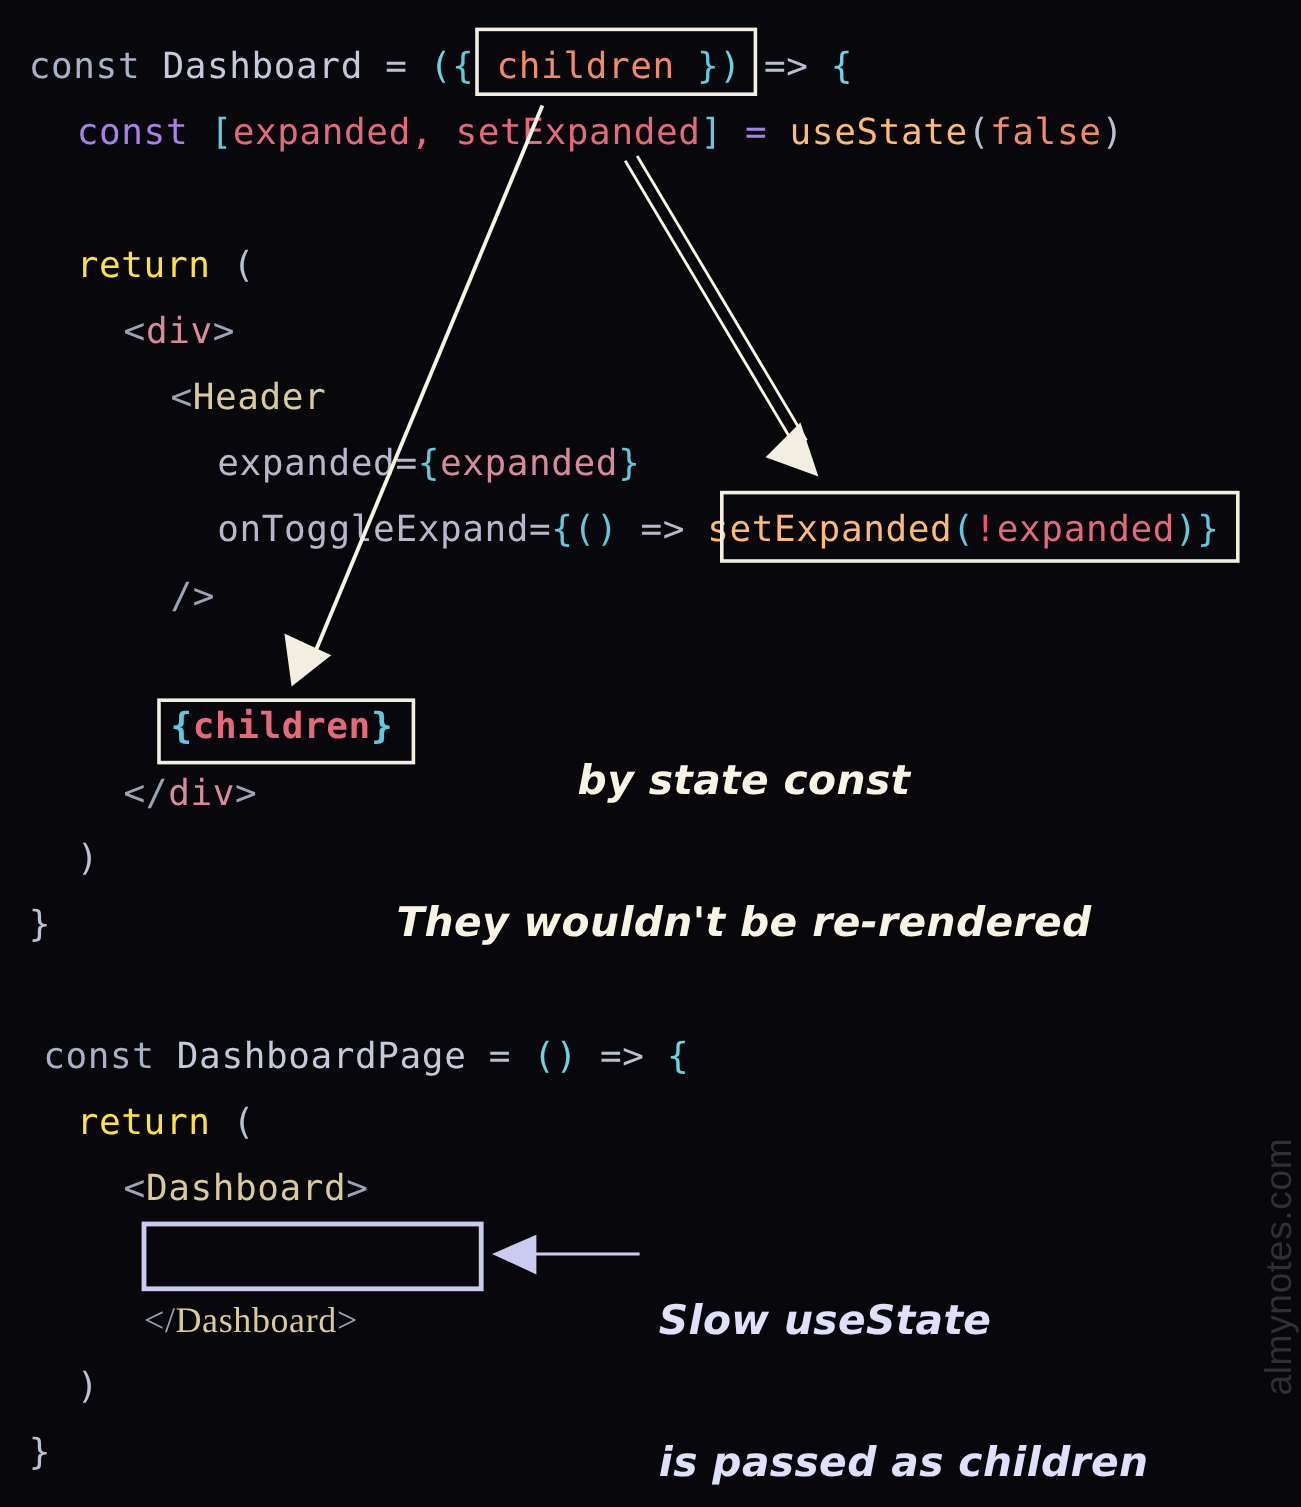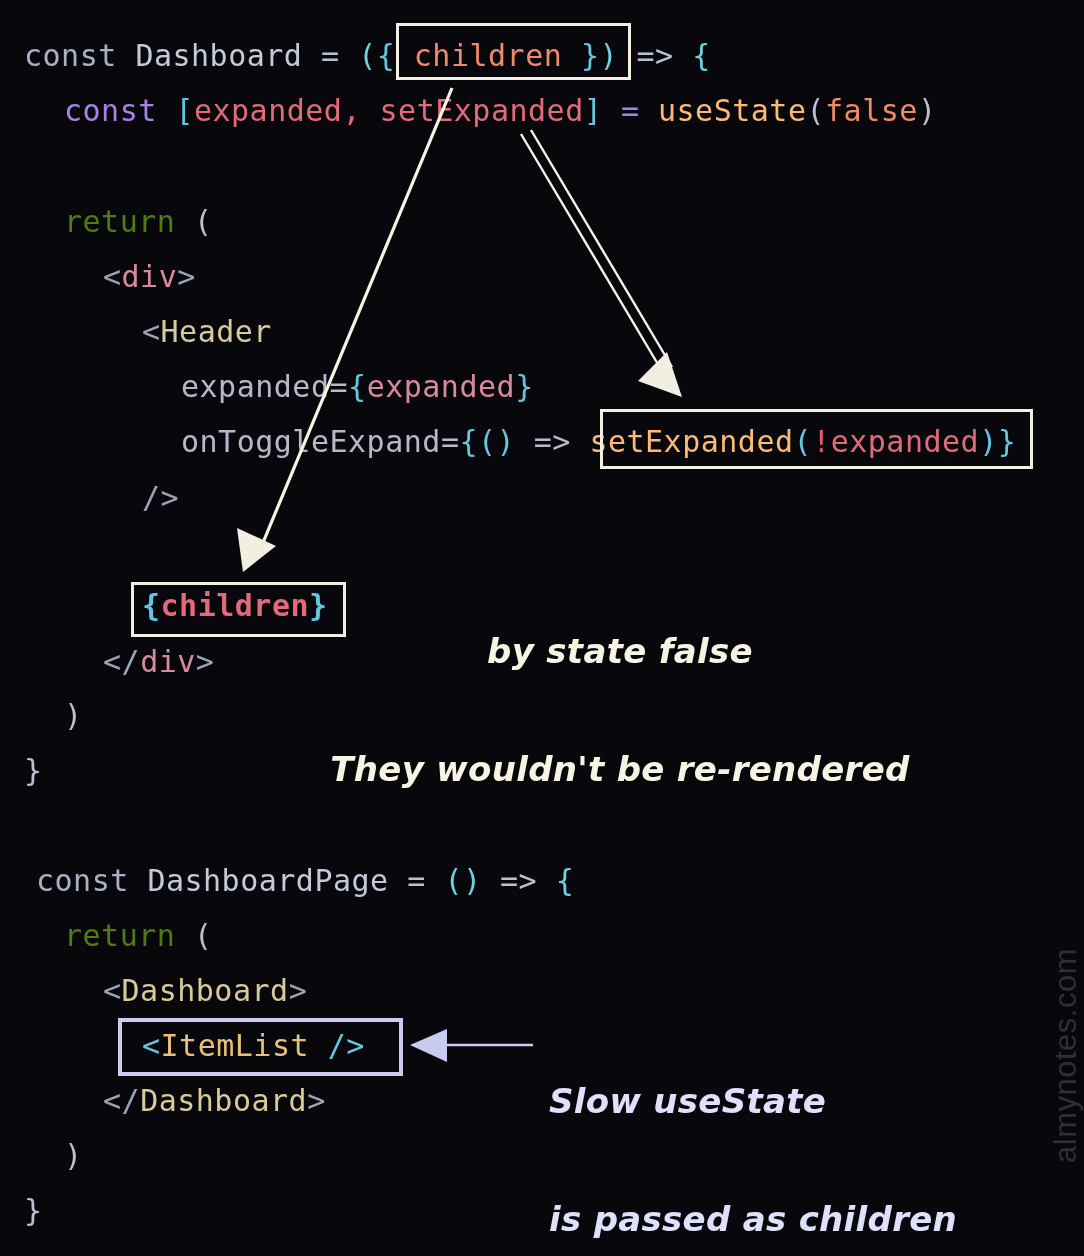--- a/index.html
+++ b/index.html
@@ -27,21 +27,21 @@
   }
   .c-kw       { color: #a9b1c6; }      
   .c-kw-p     { color: #a682e8; }      
   .c-ident    { color: #c3cad9; }      
   .c-punct    { color: #b9c0cf; }      
   .c-paren    { color: #6fd2e2; }      
   .c-prop     { color: #f08a6a; }      
   .c-var      { color: #e26a7a; }      
   .c-fn       { color: #fdba74; }      
   .c-bool     { color: #f08a6a; }      
-  .c-ret      { color: #4d7c0f; }      
+  .c-ret      { color: #fde047; }      
   .c-tag      { color: #9aa4b5; }      
   .c-tagname  { color: #d78a9a; }      
   .c-comp     { color: #d8cb9a; }      
   .c-attr     { color: #b8b8cc; }      
   .c-val      { color: #d98a9a; }      
   .c-cyan     { color: #63c7e0; }      
   .c-gold     { color: #e8c07a; }      
   .c-bang     { color: #e8566f; }
 
   
@@ -102,22 +102,21 @@
   <div class="code" style="left:181px; top:427px;"><span class="c-attr">onToggleExpand</span><span class="c-attr">=</span><span class="c-cyan">{</span><span class="c-cyan">(</span><span class="c-cyan">)</span><span class="c-punct"> </span><span class="c-attr">=&gt;</span><span class="c-punct"> </span><span class="c-fn">setExpanded</span><span class="c-cyan">(</span><span class="c-bang">!</span><span class="c-var">expanded</span><span class="c-cyan">)</span><span class="c-cyan">}</span></div>
   <div class="code" style="left:142px; top:483px;"><span class="c-tag">/&gt;</span></div>
   <div class="code" style="left:142px; top:591px;font-weight:bold;"><span class="c-cyan">{</span><span class="c-var">children</span><span class="c-cyan">}</span></div>
   <div class="code" style="left:103px; top:647px;"><span class="c-tag">&lt;/</span><span class="c-tagname">div</span><span class="c-tag">&gt;</span></div>
   <div class="code" style="left:64px;  top:701px;"><span class="c-punct">)</span></div>
   <div class="code" style="left:24px;  top:756px;"><span class="c-punct">}</span></div>
 
   <div class="code" style="left:24px;  top:866px;margin-left:12px;"><span class="c-kw">const</span><span class="c-punct"> </span><span class="c-ident">DashboardPage</span><span class="c-punct"> = </span><span class="c-paren">(</span><span class="c-paren">)</span><span class="c-punct"> </span><span class="c-punct">=&gt;</span><span class="c-punct"> </span><span class="c-paren">{</span></div>
   <div class="code" style="left:64px;  top:921px;"><span class="c-ret">return</span><span class="c-punct"> </span><span class="c-punct">(</span></div>
   <div class="code" style="left:103px; top:976px;"><span class="c-tag">&lt;</span><span class="c-comp">Dashboard</span><span class="c-tag">&gt;</span></div>
-  <div class="code" style="left:142px; top:1031px;"><span class="c-cyan">&lt;</span><span class="c-gold">ItemList</span><span class="c-punct"> </span><span class="c-cyan">/&gt;</span></div>
-  <div class="code" style="left:103px; top:1086px;"><span class="c-tag">&lt;/</span><span class="c-comp">Dashboard</span><span class="c-tag">&gt;</span></div>
+  <div class="code" style="left:120px; top:1086px;font-family:Liberation Serif, serif;"><span class="c-tag">&lt;/</span><span class="c-comp">Dashboard</span><span class="c-tag">&gt;</span></div>
   <div class="code" style="left:64px;  top:1141px;"><span class="c-punct">)</span></div>
   <div class="code" style="left:24px;  top:1196px;"><span class="c-punct">}</span></div>
 
   <div class="hlbox" style="left:396px; top:23px;  width:235px; height:57px;"></div>
   <div class="hlbox" style="left:600px; top:409px; width:433px; height:60px;"></div>
   <div class="hlbox" style="left:131px; top:582px; width:215px; height:55px;"></div>
   <div class="hlbox lav" style="left:118px; top:1018px; width:285px; height:58px;"></div>
 
   <svg class="arrows" viewBox="0 0 1084 1256">
 
@@ -132,21 +131,21 @@
       <polygon points="682,397 638,381 667,352" fill="#f2efe2"></polygon>
     </g>
 
     <g>
       <line x1="533" y1="1045" x2="438" y2="1045" stroke="#c9cbf0" stroke-width="2.6"></line>
       <polygon points="410,1045 447,1029 447,1062" fill="#c9cbf0"></polygon>
     </g>
   </svg>
 
   <div class="hand cream center" style="left:330px; top:553px; width:580px;">
-    <span class="ln">by state false</span>
+    <span class="ln">by state const</span>
     <span class="ln">They wouldn't be re-rendered</span>
   </div>
 
   <div class="hand lav" style="left:549px; top:1003px; width:440px;">
     <span class="ln">Slow useState</span>
     <span class="ln">is passed as children</span>
   </div>
 
   <div class="watermark" style="left:1048px; top:1163px;">almynotes.com</div>
 

